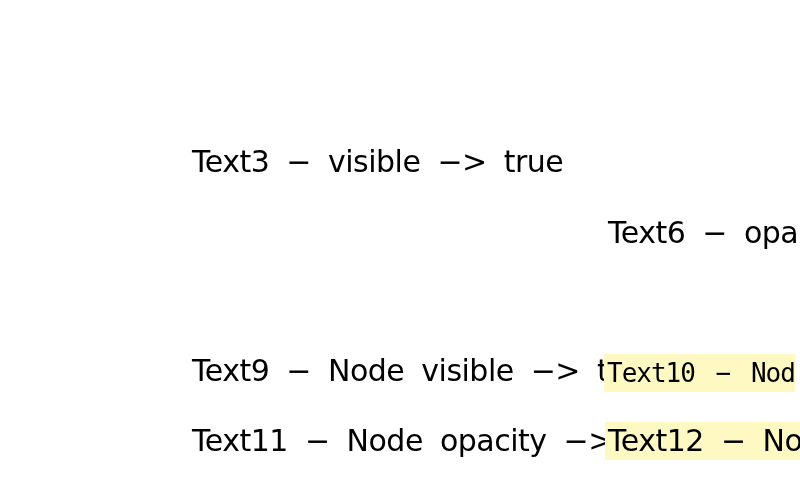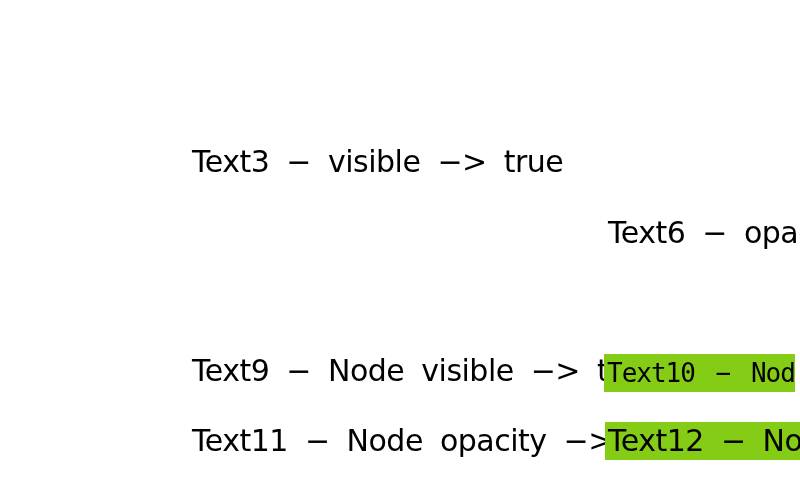--- a/index.html
+++ b/index.html
@@ -28,21 +28,21 @@
     color: #000000;
   }
   .mono {
     font-family: "DejaVu Sans Mono", "Liberation Mono", monospace;
     font-size: 26px;
     letter-spacing: -1px;
     word-spacing: 6px;
   }
   
   .overlay {
-    background: #84cc16;
+    background: #fef9c3;
     padding-left: 3px;
   }
   .l-text3  { left: 192px; top: 143px; }
   .l-text6  { left: 608px; top: 214px; }
   .l-text9  { left: 192px; top: 352px; }
   .l-text10 { left: 604px; top: 354px; }
   .l-text11 { left: 192px; top: 422px; }
   .l-text12 { left: 605px; top: 422px; }
 </style>
 </head>

